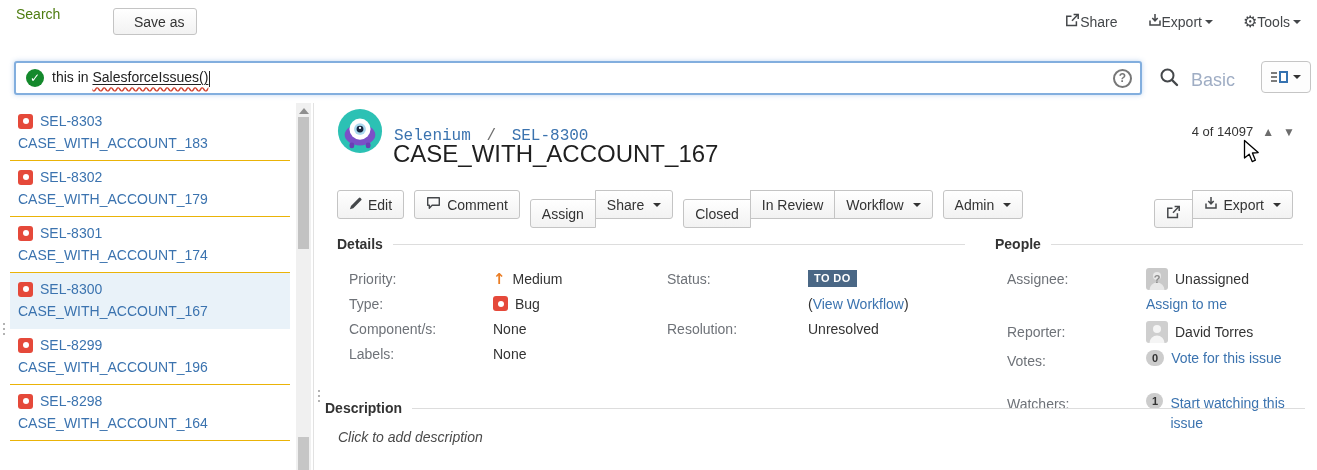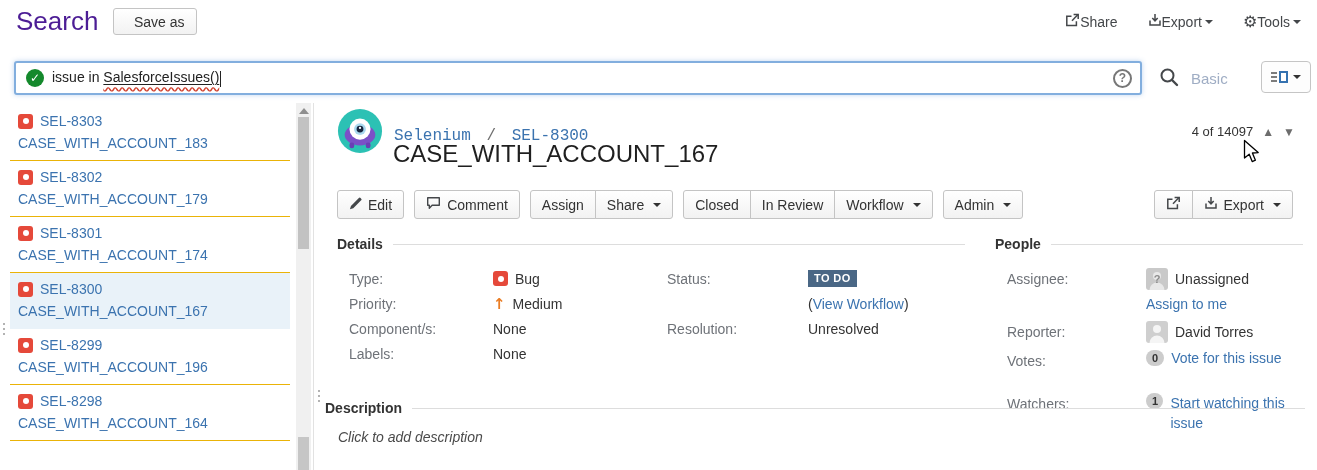--- a/index.html
+++ b/index.html
@@ -1,21 +1,21 @@
 <!DOCTYPE html>
 <html><head>
 <meta charset="utf-8">
 <style>
   * { margin:0; padding:0; box-sizing:border-box; }
   html,body { background:#fff; }
   body { font-family:"Liberation Sans","DejaVu Sans",sans-serif; color:#333; }
   .app { position:relative; width:1317px; height:470px; background:#fff; overflow:hidden; }
 
   
-  .page-title { position:absolute; left:16px; top:6px; font-size:26px; font-weight:400; color:#4c1d95; }
+  .page-title { position:absolute; left:16px; top:6px; font-size:14px; font-weight:400; color:#4d7c0f; }
   .btn { display:inline-flex; align-items:center; gap:6px; height:29px; padding:0 11px;
          background:linear-gradient(#ffffff,#f2f2f2); border:1px solid #c4c4c4; border-radius:3px;
          font-size:14px; color:#333; cursor:pointer; white-space:nowrap; }
   .saveas { position:absolute; left:113px; top:8px; height:27px;padding-left:20px; }
   .header-right { position:absolute; right:16px; top:13px; display:flex; gap:30px; align-items:center;
                   font-size:14px; color:#44474a; }
   .hr-item { display:flex; align-items:center; cursor:pointer; }
   .caret { display:inline-block; width:0; height:0; border-left:4px solid transparent;
            border-right:4px solid transparent; border-top:4px solid #44474a; margin-left:3px; }
   .gear-glyph { font-family:"DejaVu Sans",sans-serif; font-size:16px; line-height:1; color:#44474a; }
@@ -27,21 +27,21 @@
   .check-circle { width:18px; height:18px; border-radius:50%; background:#14892c; color:#fff;
                   font-size:12px; line-height:18px; text-align:center; flex:0 0 auto; }
   .jql { margin-left:8px; font-size:14px; color:#222; white-space:nowrap; }
   .jql-fn-wavy { text-decoration:underline wavy #d0402e; text-underline-offset:4px; }
   .jql-fn-solid { text-decoration:underline solid #222; text-underline-offset:2px; }
   .text-caret { display:inline-block; width:1px; height:16px; background:#222; vertical-align:middle; margin-left:1px; }
   .help-circle { position:absolute; right:8px; top:6px; width:19px; height:19px; border:2px solid #777;
                  border-radius:50%; color:#777; font-size:12px; font-weight:bold; line-height:15px;
                  text-align:center; cursor:pointer; }
   .mag-btn { position:absolute; left:1158px; top:66px; width:24px; height:24px; cursor:pointer; }
-  .basic-link { position:absolute; left:1191px; top:70px; font-size:15px; color:#9fadc4; cursor:pointer; }
+  .basic-link { position:absolute; left:1191px; top:70px; font-size:18px; color:#9fadc4; cursor:pointer; }
   .layout-btn { position:absolute; left:1261px; top:61px; width:50px; height:32px; background:#fdfdfd;
                 border:1px solid #c5c5c5; border-radius:4px; display:flex; align-items:center;
                 justify-content:center; gap:4px; cursor:pointer; }
   .layout-glyph { display:flex; align-items:center; gap:2px; }
   .layout-lines { display:flex; flex-direction:column; gap:2px; }
   .layout-lines span { display:block; width:6px; height:2px; background:#7c7c7c; }
   .layout-sq { width:9px; height:12px; border:2px solid #3572b0; background:#fff; }
   .layout-btn .caret { border-top-color:#333; margin-left:1px; }
 
   
@@ -78,21 +78,21 @@
   .proj-avatar { position:absolute; left:23px; top:5px; width:46px; height:46px; }
   .breadcrumb { position:absolute; left:80px; top:24px; font-size:16px;font-family:Liberation Mono, monospace; }
   .crumb-sep { color:#707070; margin:0 6px; }
   .issue-title { position:absolute; left:79px; top:37px; font-size:24px; color:#1f1f1f; font-weight:400; }
   .pager { position:absolute; right:22px; top:21px; display:flex; align-items:center; gap:9px; font-size:13px; color:#333; }
   .pager .tri { font-size:12px; color:#6d6d6d; cursor:pointer; line-height:1; }
 
   .toolbar { position:absolute; left:23px; top:87px; display:flex; gap:10px; }
   .btn-group { display:flex; }
   .btn-group .btn { border-radius:0; margin-left:-1px; }
-  .btn-group .btn:first-child { border-radius:3px 0 0 3px; margin-left:0; }
+  .btn-group .btn:first-child { border-radius:3px 0 0 3px; margin-left:0;margin-top:9px; }
   .btn-group .btn:last-child { border-radius:0 3px 3px 0; }
   .toolbar-right { position:absolute; right:24px; top:87px; display:flex; }
   .btn .caret { border-top-color:#333; }
 
   
   .section-head { display:flex; align-items:center; }
   .section-title { font-size:14px; font-weight:bold; color:#333; white-space:nowrap; }
   .section-rule { flex:1; height:1px; background:#ddd; margin-left:10px; }
   .details-section { position:absolute; left:23px; top:133px; width:628px; }
   .details-body { position:relative; margin-top:14px; }
@@ -154,21 +154,21 @@
     </span>
     <span class="hr-item">
       <span class="gear-glyph">⚙</span>
       <span>Tools</span>
       <span class="caret"></span>
     </span>
   </div>
 
   <div class="search-box">
     <span class="check-circle">✓</span>
-    <span class="jql"><span>issue in </span><span class="jql-fn-wavy"><span class="jql-fn-solid">SalesforceIssues()</span></span><span class="text-caret"></span></span>
+    <span class="jql"><span>this in </span><span class="jql-fn-wavy"><span class="jql-fn-solid">SalesforceIssues()</span></span><span class="text-caret"></span></span>
     <span class="help-circle">?</span>
   </div>
   <span class="mag-btn">
     <svg width="22" height="22" viewBox="0 0 22 22">
         <circle cx="9.5" cy="9.5" r="6" fill="none" stroke="#44474a" stroke-width="2"></circle>
         <path d="M14 14 L19 19" stroke="#44474a" stroke-width="2.4" stroke-linecap="round"></path>
       </svg>
   </span>
   <span class="basic-link">Basic</span>
   <button class="layout-btn">
@@ -337,31 +337,31 @@
         </button>
       </div>
 
       <div class="details-section">
         <div class="section-head">
           <span class="section-title">Details</span>
           <span class="section-rule"></span>
         </div>
         <div class="details-body">
           <div class="field-row">
+            <span class="field-label">Priority:</span>
+            <span class="field-value">
+                <span class="pri-arrow">↑</span>
+                <span>Medium</span>
+              </span>
+          </div>
+          <div class="field-row">
             <span class="field-label">Type:</span>
             <span class="field-value">
                 <span class="bug-icon"></span>
                 <span>Bug</span>
-              </span>
-          </div>
-          <div class="field-row">
-            <span class="field-label">Priority:</span>
-            <span class="field-value">
-                <span class="pri-arrow">↑</span>
-                <span>Medium</span>
               </span>
           </div>
           <div class="field-row">
             <span class="field-label">Component/s:</span>
             <span class="field-value">None</span>
           </div>
           <div class="field-row">
             <span class="field-label">Labels:</span>
             <span class="field-value">None</span>
           </div>

